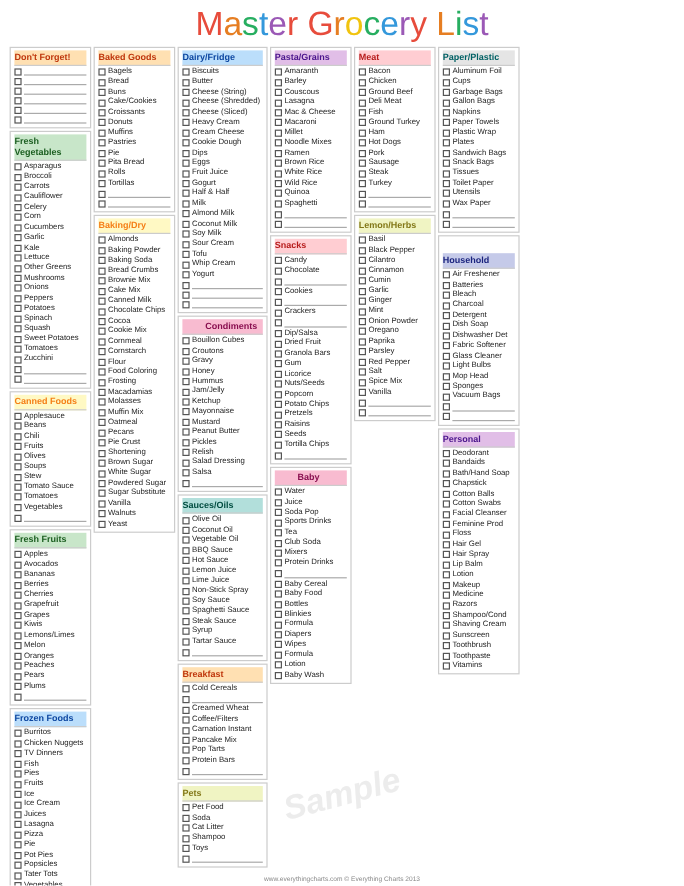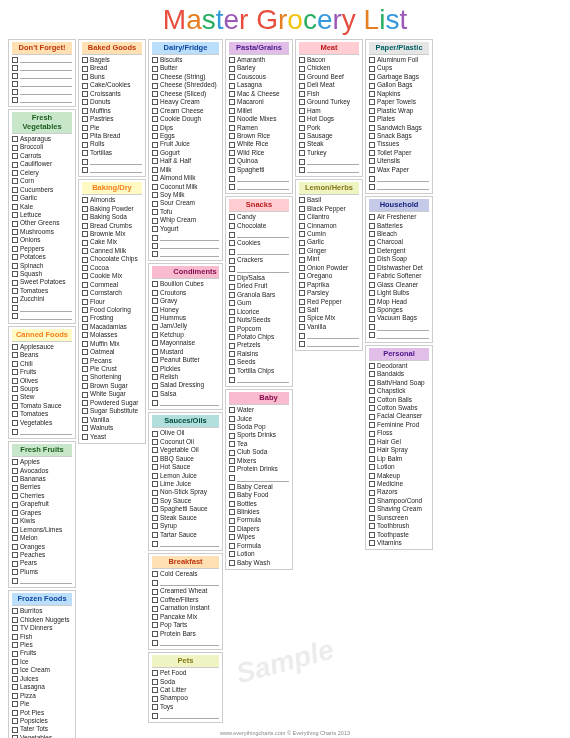--- a/index.html
+++ b/index.html
@@ -42,37 +42,37 @@
 
     .section {
       border: 1px solid #ccc;
       padding: 2px 3px;
       background: #fff;
     }
 
     .section-header {
       font-size: 7.5px;
       font-weight: bold;
-      text-align: center;
+      text-align: left;
       padding: 1px 0 2px 0;
       margin-bottom: 1px;
       border-bottom: 1px solid #ccc;
     }
 
     .section-header.green { background: #c8e6c9; color: #1b5e20; }
     .section-header.orange { background: #ffe0b2; color: #bf360c; }
     .section-header.blue { background: #bbdefb; color: #0d47a1; }
     .section-header.yellow { background: #fff9c4; color: #f57f17; }
     .section-header.pink { background: #f8bbd0; color: #880e4f; padding-left: 19px; }
     .section-header.purple { background: #e1bee7; color: #4a148c; }
     .section-header.teal { background: #b2dfdb; color: #004d40; }
     .section-header.red { background: #ffcdd2; color: #b71c1c; }
     .section-header.cyan { background: #e5e5e5; color: #006064; }
     .section-header.lime { background: #f0f4c3; color: #827717; }
-    .section-header.indigo { background: #c5cae9; color: #1a237e; }
+    .section-header.indigo { background: #c5cae9; color: #1a237e; margin-top: 12px; }
 
     .item {
       display: flex;
       align-items: center;
       gap: 2px;
       line-height: 1.3;
     }
     .checkbox {
       width: 6px;
       height: 6px;

